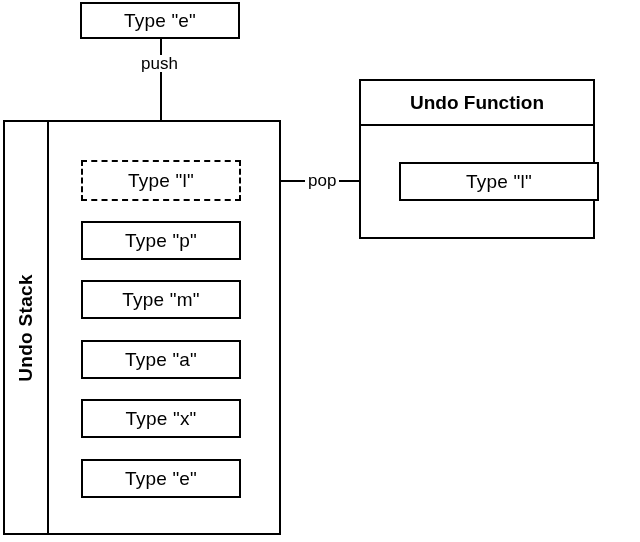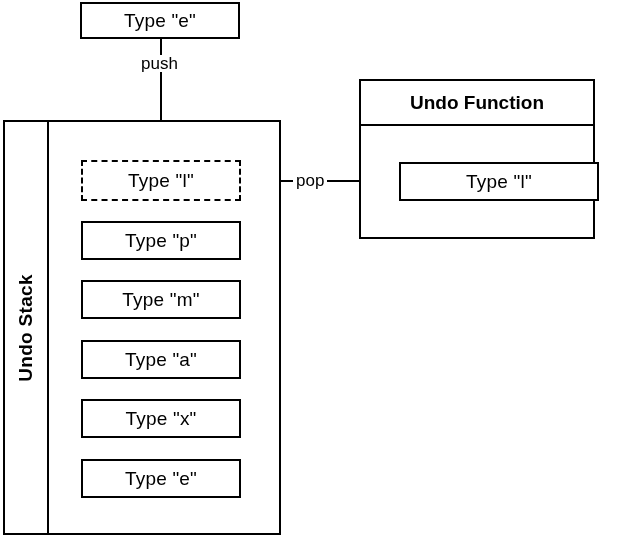--- a/index.html
+++ b/index.html
@@ -132,21 +132,21 @@
       </marker>
     </defs>
 
     <line x1="161" y1="39" x2="161" y2="138" stroke="#000000" stroke-width="2" marker-end="url(#arrowhead)"></line>
 
     <line x1="241" y1="181" x2="396" y2="181" stroke="#000000" stroke-width="2" marker-end="url(#arrowhead)"></line>
   </svg>
 
   <div class="edge-label" style="left:138px; top:55px;">push</div>
 
-  <div class="edge-label" style="left:293px; top:172px;">pop</div>
+  <div class="edge-label" style="left:305px; top:172px;">pop</div>
 
   <div id="stack-container">
     <div id="stack-label-cell">
       <span id="stack-label-text">Undo Stack</span>
     </div>
   </div>
 
   <div class="box action-box dashed" style="left:81px; top:160px; width:160px; height:41px;">
     <span>Type "l"</span>
   </div>

